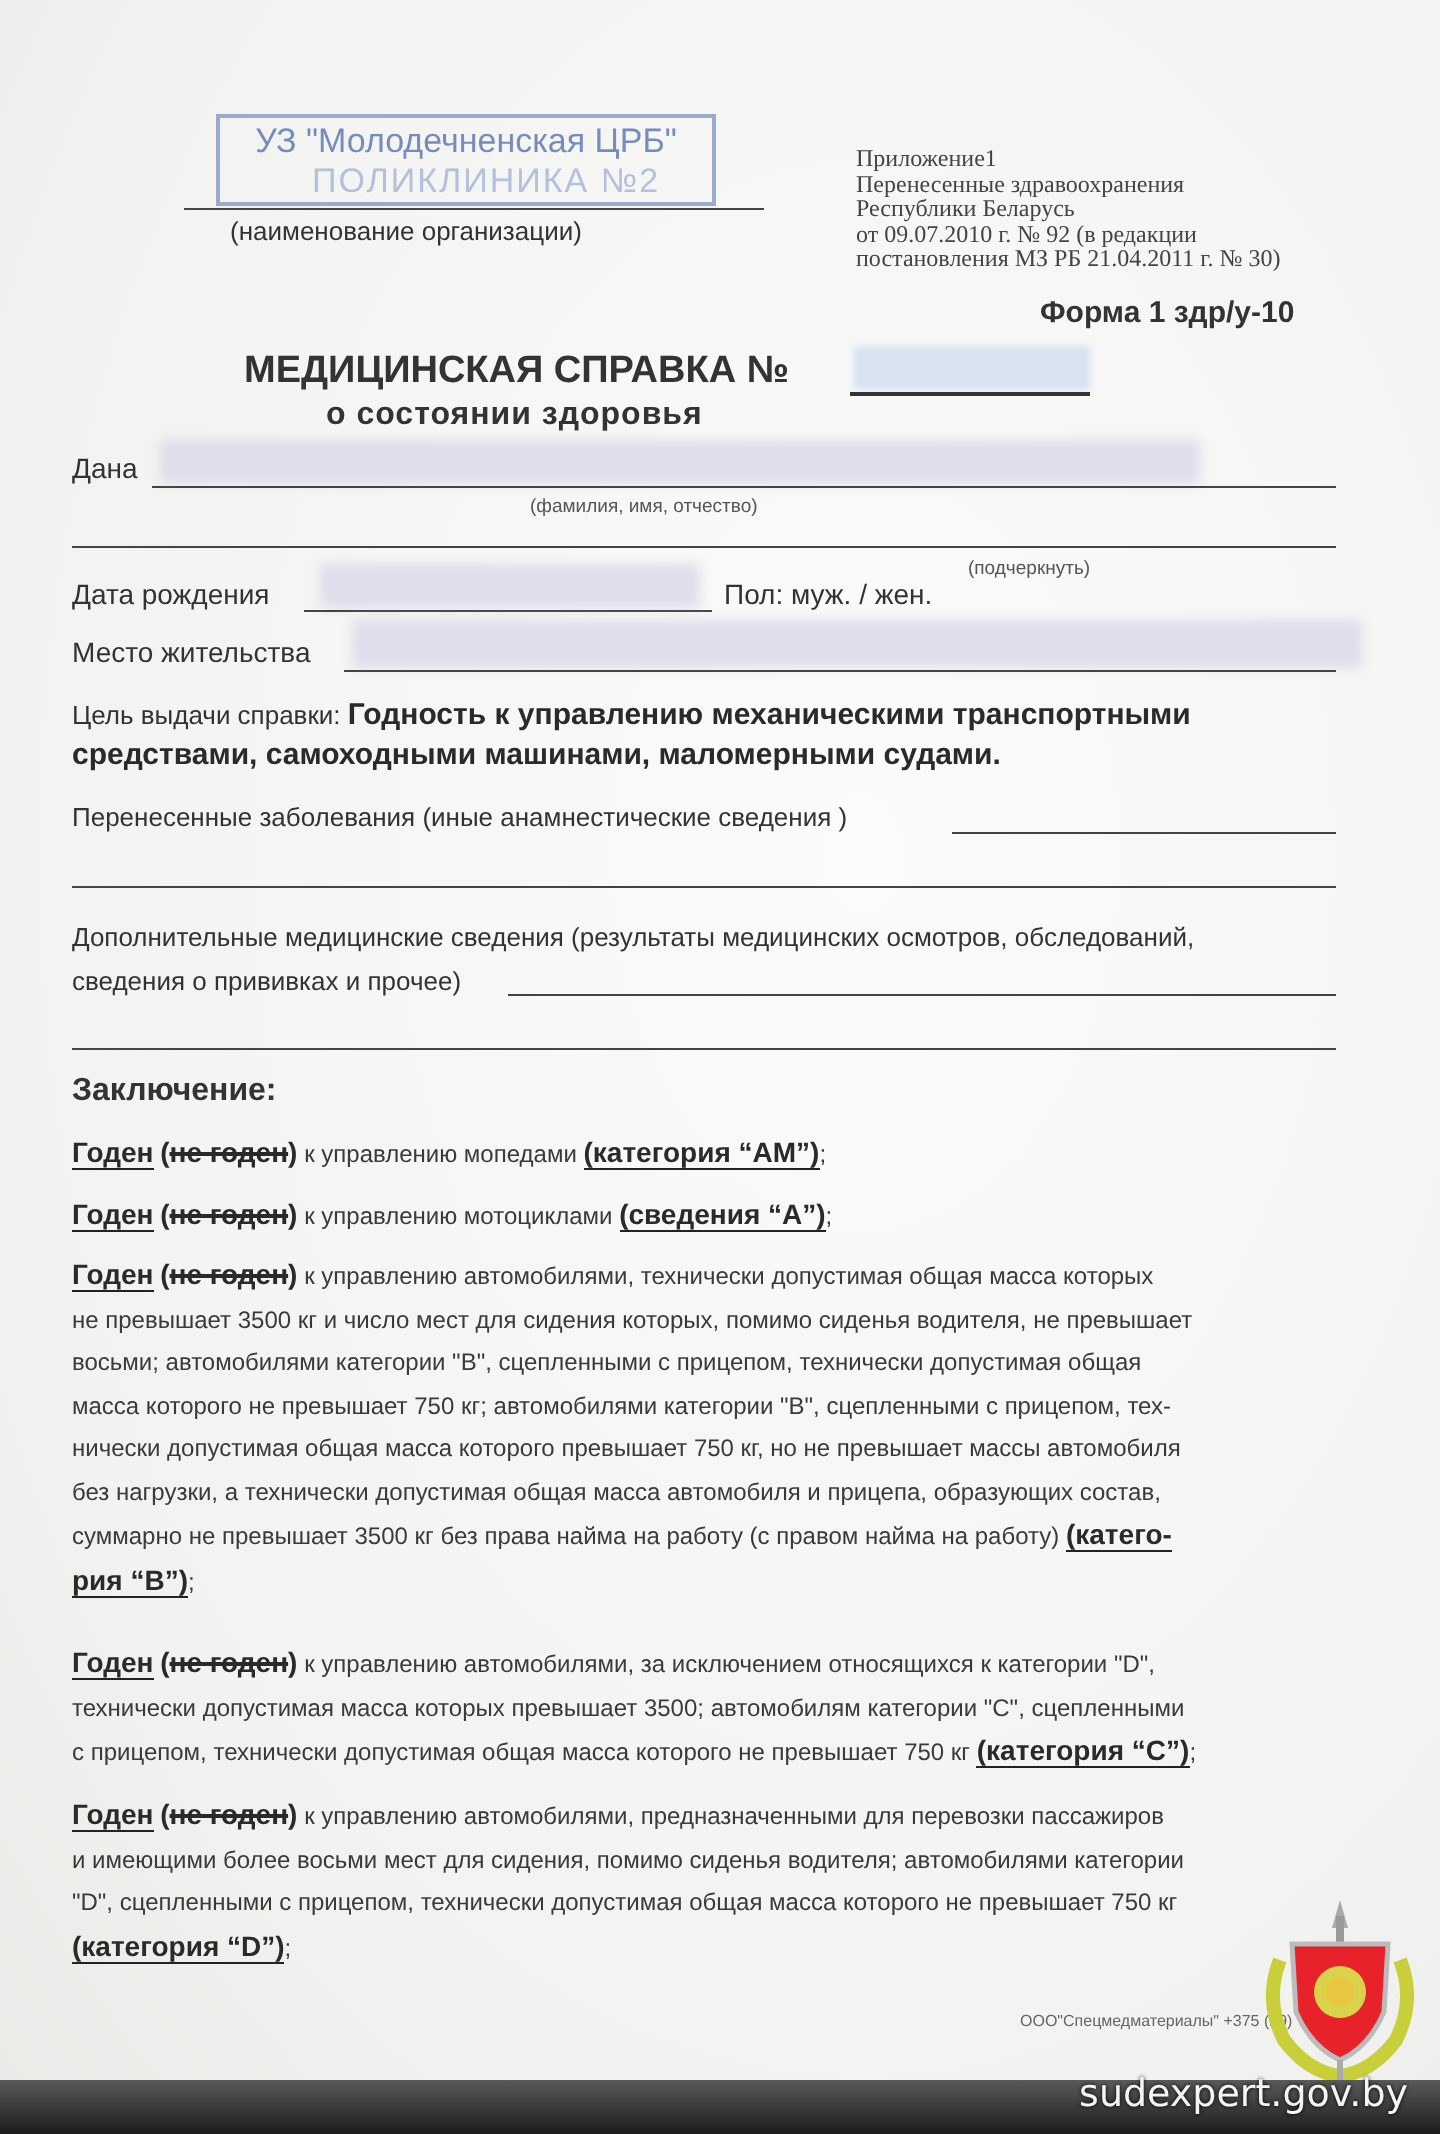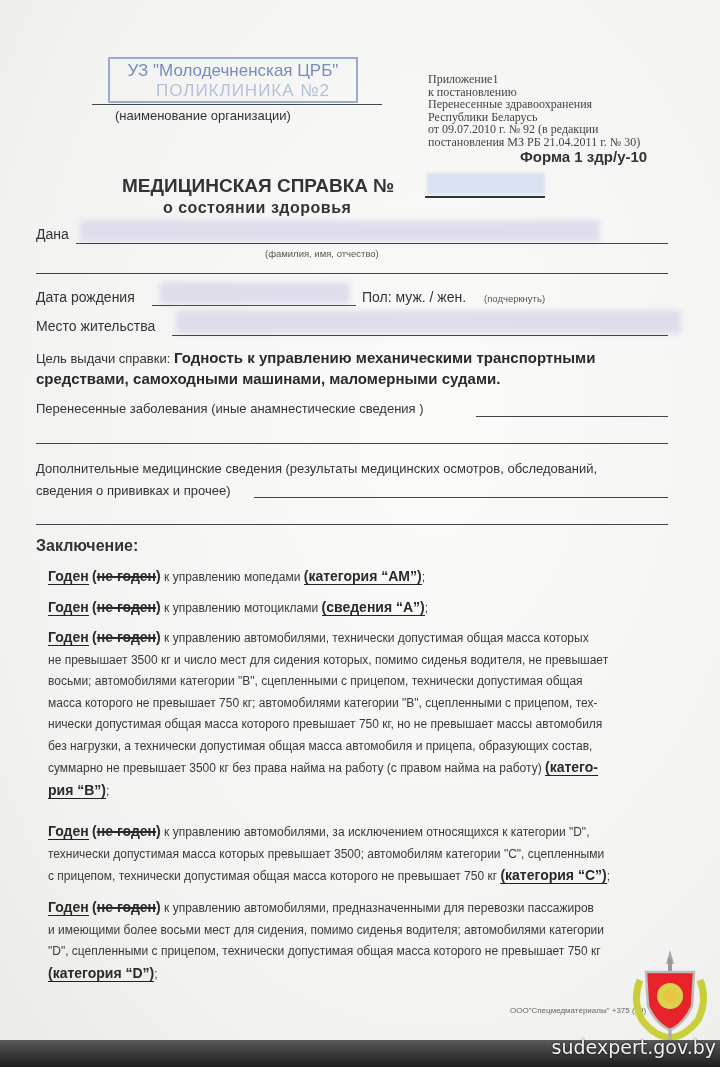--- a/index.html
+++ b/index.html
@@ -31,51 +31,50 @@
     .title { left: 122px; top: 175px; font-size: 19px; font-weight: bold; color: #333; }
     .num-field { left: 427px; top: 173px; width: 118px; height: 22px; background: #d8e2f0; filter: blur(1.5px); }
     .num-line { left: 425px; top: 196px; width: 120px; border-top: 2px solid #333; }
     .subtitle { left: 163px; top: 199px; font-size: 16px; font-weight: bold; color: #333; letter-spacing: 0.5px; }
     .lbl { font-size: 14px; color: #333; }
     .line { border-top: 1.3px solid #444; }
     .blur { background: #dcd8ea; filter: blur(3px); opacity: 0.85; }
     .caption-sm { font-size: 9.5px; color: #555; }
     .purpose { left: 36px; top: 348px; width: 650px; font-size: 13px; line-height: 20px; color: #333; }
     .purpose b { font-size: 15px; color: #2a2a2a; }
-    .para { font-size: 12px; line-height: 21.5px; color: #3a3a3a; margin-left: 12px; }
+    .para { font-size: 12px; line-height: 21.5px; color: #3a3a3a; }
     .para b { font-size: 14px; color: #2a2a2a; }
     .strike { text-decoration: line-through; text-decoration-thickness: 2px; }
     .ul { border-bottom: 1.8px solid #222; }
     .concl { left: 36px; top: 537px; font-size: 16px; font-weight: bold; color: #333; }
     .footer-printer { left: 510px; top: 1006px; font-size: 8px; color: #666; }
     .watermark-bar {
       left: 0; top: 1040px; width: 720px; height: 27px;
       background: linear-gradient(#5a5a5a, #1c1c1c);
     }
     .watermark-text {
-      right: 4px; top: 1036px; font-size: 19px; color: #f4f4f4;
+      right: 16px; top: 1036px; font-size: 19px; color: #f4f4f4;
       font-family: "DejaVu Sans", sans-serif; text-shadow: 0 0 2px #000; text-align: right;
     }
     .emblem { left: 628px; top: 950px; width: 84px; height: 92px; }
   </style>
 </head>
 <body>
 
 <div class="page">
 
   <div class="abs stamp">
     <div>УЗ "Молодечненская ЦРБ"</div>
     <div class="l2">ПОЛИКЛИНИКА №2</div>
   </div>
   <div class="abs org-line"></div>
   <div class="abs org-caption">(наименование организации)</div>
 
   <div class="abs appendix">
     <div>Приложение1</div>
-    <div>к постановлению</div>
     <div>Перенесенные здравоохранения</div>
     <div>Республики Беларусь</div>
     <div>от 09.07.2010 г. № 92 (в редакции</div>
     <div>постановления МЗ РБ 21.04.2011 г.  № 30)</div>
   </div>
   <div class="abs form-num">Форма 1 здр/у-10</div>
 
   <div class="abs title">МЕДИЦИНСКАЯ СПРАВКА №</div>
   <div class="abs num-field"></div>
   <div class="abs num-line"></div>
@@ -84,21 +83,21 @@
   <div class="abs lbl" style="left:36px;top:226px;">Дана</div>
   <div class="abs blur" style="left:80px;top:220px;width:520px;height:22px;"></div>
   <div class="abs line" style="left:76px;top:243px;width:592px;"></div>
   <div class="abs caption-sm" style="left:265px;top:248px;">(фамилия, имя, отчество)</div>
   <div class="abs line" style="left:36px;top:273px;width:632px;"></div>
 
   <div class="abs lbl" style="left:36px;top:289px;">Дата рождения</div>
   <div class="abs blur" style="left:160px;top:282px;width:190px;height:22px;"></div>
   <div class="abs line" style="left:152px;top:305px;width:204px;"></div>
   <div class="abs lbl" style="left:362px;top:289px;">Пол: муж. / жен.</div>
-  <div class="abs caption-sm" style="left:484px;top:293px;text-align:center;">(подчеркнуть)</div>
+  <div class="abs caption-sm" style="left:484px;top:279px;text-align:center;">(подчеркнуть)</div>
 
   <div class="abs lbl" style="left:36px;top:318px;">Место жительства</div>
   <div class="abs blur" style="left:176px;top:310px;width:505px;height:24px;"></div>
   <div class="abs line" style="left:172px;top:335px;width:496px;"></div>
 
   <div class="abs purpose">
     <span>Цель выдачи справки:</span>
     <b>Годность к управлению механическими транспортными средствами, самоходными машинами, маломерными судами.</b>
   </div>
 

